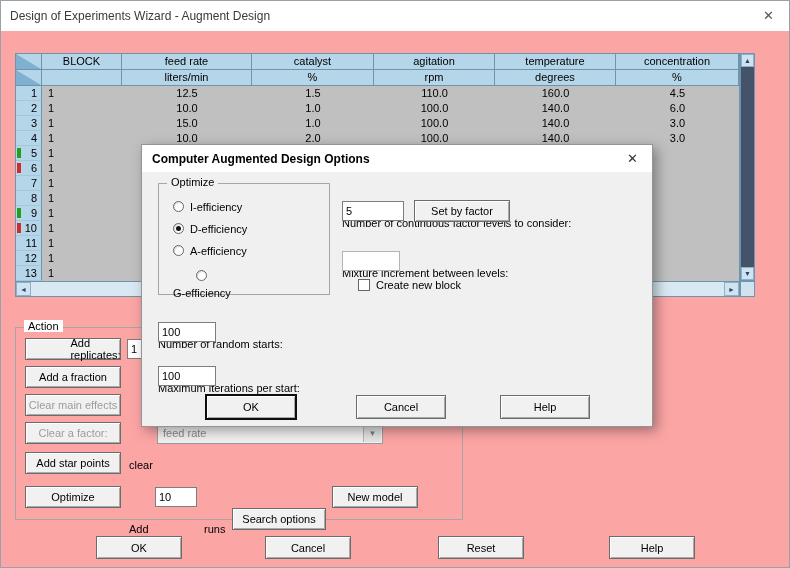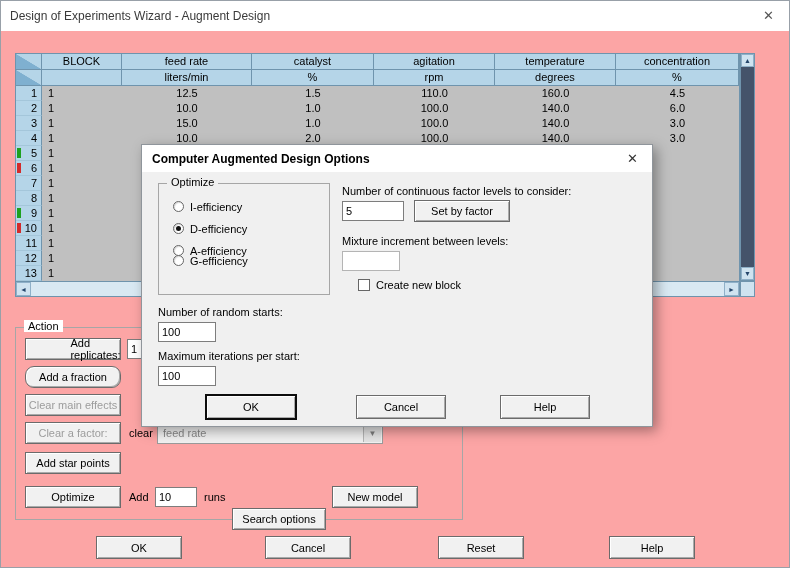--- a/index.html
+++ b/index.html
@@ -49,21 +49,21 @@
   
   .btn { position:absolute; height:22px; background:#f1f1f1; border:1px solid #6b6b6b;
     box-shadow:inset 1px 1px 0 #ffffff, inset -1px -1px 0 #aaaaaa;
     display:flex; align-items:center; justify-content:center; font-size:11px; }
   .btn.disabled { color:#9c9c9c; }
   .btn.default { border:1px solid #0d0d0d; box-shadow:0 0 0 1px #0d0d0d,
     inset 1px 1px 0 #ffffff, inset -1px -1px 0 #aaaaaa; }
   .tin { position:absolute; height:20px; background:#fff; border:1px solid #7d7d7d;
     font:11px "Liberation Sans", sans-serif; padding:0 3px; }
   .tin.dim { border-color:#b4b4b4; }
-  .lbl { position:absolute; white-space:nowrap; }
+  .lbl { position:absolute; white-space:nowrap;margin-top:32px; }
   .groupbox { position:absolute; border:1px solid #a6a6a6; }
   .glabel { position:absolute; top:-8px; left:8px; padding:0 4px; background:#fff; }
   .dialog .glabel { background:#f0f0f0; }
 
   
   .fselect { position:absolute; left:156px; top:421px; width:226px; height:22px;
     background:#f1f1f1; border:1px solid #9b9b9b; color:#8a8a8a;
     display:flex; align-items:center; padding-left:5px; }
   .fselect .arrowbox { position:absolute; right:1px; top:1px; bottom:1px; width:18px;
     background:#e4e4e4; border-left:1px solid #b5b5b5; display:flex; align-items:center;
@@ -210,21 +210,21 @@
     <div class="sbtn lbtn">◄</div>
     <div class="sbtn rbtn">►</div>
   </div>
   <div class="scorner"></div>
 
   <div class="groupbox" style="left:14px; top:326px; width:448px; height:193px;">
     <span class="glabel">Action</span>
   </div>
   <div class="btn" style="left:24px; top:337px; width:96px;padding-left:45px;">Add replicates:</div>
   <input class="tin" style="left: 126px; top: 338px; width: 38px;" value="1">
-  <div class="btn" style="left:24px; top:365px; width:96px;border-radius:9px;">Add a fraction</div>
+  <div class="btn" style="left:24px; top:365px; width:96px;">Add a fraction</div>
   <div class="btn disabled" style="left:24px; top:393px; width:96px;">Clear main effects</div>
   <div class="btn disabled" style="left:24px; top:421px; width:96px;">Clear a factor:</div>
   <span class="lbl" style="left:128px; top:426px;">clear</span>
   <div class="fselect">
     <span>feed rate</span>
     <span class="arrowbox">▼</span>
   </div>
   <div class="btn" style="left:24px; top:451px; width:96px;">Add star points</div>
   <div class="btn" style="left:24px; top:485px; width:96px;">Optimize</div>
   <span class="lbl" style="left:128px; top:490px;">Add</span>
@@ -252,21 +252,21 @@
             <span>I-efficiency</span>
           </div>
           <div class="radio-row" style="top: 38px;">
             <span class="radio sel"></span>
             <span>D-efficiency</span>
           </div>
           <div class="radio-row" style="top: 60px;">
             <span class="radio"></span>
             <span>A-efficiency</span>
           </div>
-          <div class="radio-row" style="top: 70px;">
+          <div class="radio-row" style="top: 86px; flex-direction: column;">
             <span class="radio"></span>
             <span>G-efficiency</span>
           </div>
         </div>
     </div>
 
     <span class="lbl" style="left:200px; top:40px;">Number of continuous factor levels to consider:</span>
     <input class="tin" style="left: 200px; top: 56px; width: 62px;" value="5">
     <div class="btn" style="left:272px; top:55px; width:96px;">Set by factor</div>
 

